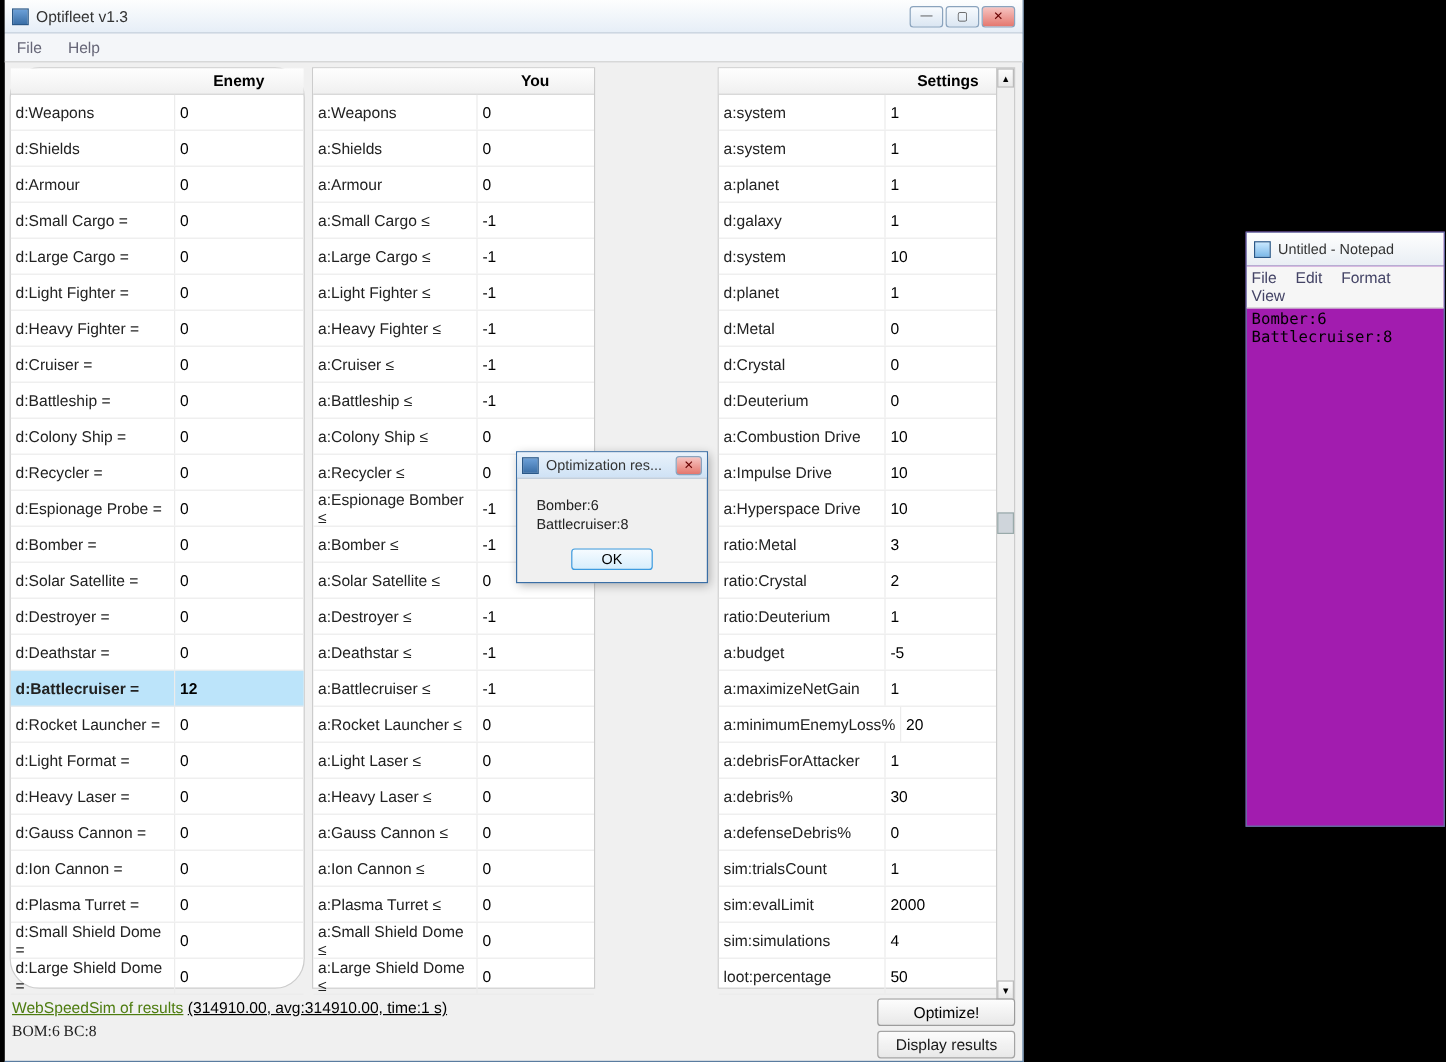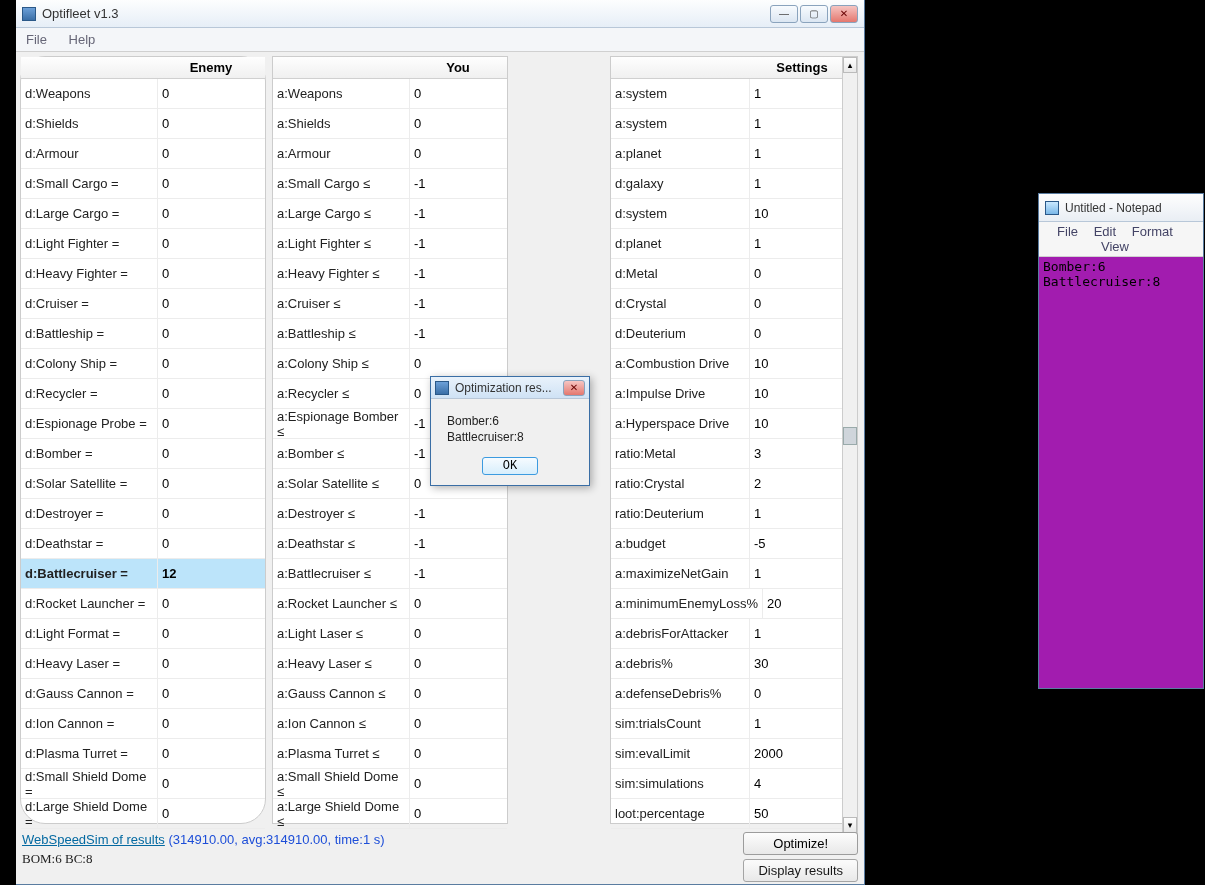--- a/index.html
+++ b/index.html
@@ -15,21 +15,21 @@
     position: relative;
   }
   .window {
     position: absolute;
     background: #f0f0f0;
     border: 1px solid #5a7ca0;
     border-radius: 6px 6px 0 0;
     box-shadow: 0 0 4px rgba(0,0,0,0.2);
   }
   .main-window {
-    left: 16px; top: 0;
+    left: 4px; top: 0;
     width: 849px;
     height: 885px;
     border-radius: 0;
     border-top: 0;
     border-left: 0;
   }
   .titlebar {
     display: flex;
     align-items: center;
     padding: 2px 6px;
@@ -141,26 +141,27 @@
     background: #cfd5db;
     border: 1px solid #9aa;
     cursor: pointer;
   }
   .footer {
     position: absolute;
     left: 6px; right: 6px; bottom: 4px;
     height: 48px;
   }
   .footer .link {
-    color: #0369a1;
+    color: #4d7c0f;
     text-decoration: underline;
     cursor: pointer;
   }
   .footer .meta {
-    color: #1d4ed8;
+    color: #000000;
+    text-decoration: underline;
   }
   .footer .status {
     margin-top: 4px;
     color: #222;
     font-family: Liberation Serif, serif;
   }
   .footer-btns {
     position: absolute;
     right: 0; top: 0;
     display: flex;
@@ -195,40 +196,39 @@
     padding: 14px 16px 6px;
     font-size: 12px;
     color: #222;
   }
   .dialog .body p { margin: 0; line-height: 1.35;}
   .dialog .actions {
     text-align: center;
     padding: 6px 0 10px;
   }
   .dialog .okbtn {
-    width: 56px;
+    width: 68px;
     background: linear-gradient(#f6fbff,#d7eefc);
     border: 1.5px solid #3c9be0;
     border-radius: 3px;
     padding: 1px 0;
     cursor: pointer;
     font-size: 12px;
-    font-family: Liberation Mono, monospace;
   }
   
   .notepad {
     left: 1038px;
     top: 193px;
     width: 166px;
     height: 496px;
     background: #a21caf;
     border-radius: 0;
   }
   .notepad .titlebar { background: linear-gradient(#fefefe,#e9eef4); }
-  .notepad .menubar { background: #f6f6f6; color:#446; padding: 2px 16px; text-align: center; }
+  .notepad .menubar { background: #f6f6f6; color:#446; padding: 2px 4px; }
   .notepad .menubar span { margin-right: 12px; }
   .notepad .textarea {
     font-family: Consolas, monospace;
     font-size: 13px;
     padding: 2px 4px;
     white-space: pre;
     color: #000;
   }
 </style>
 </head>

